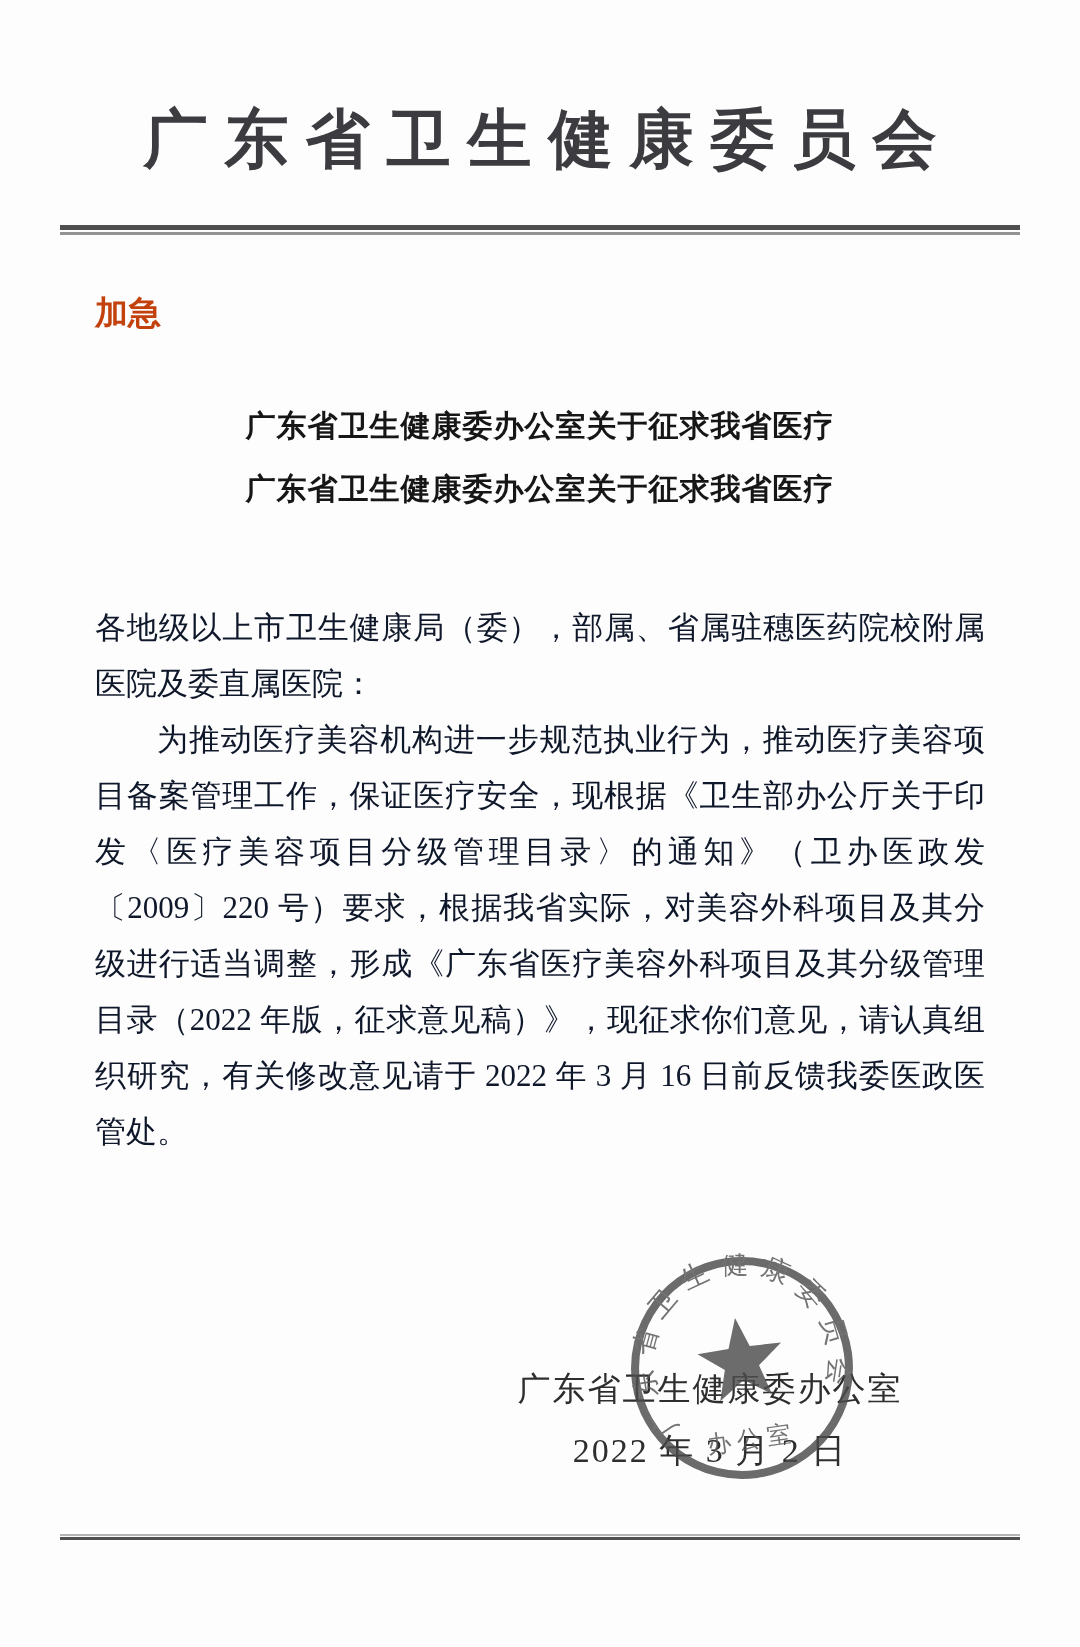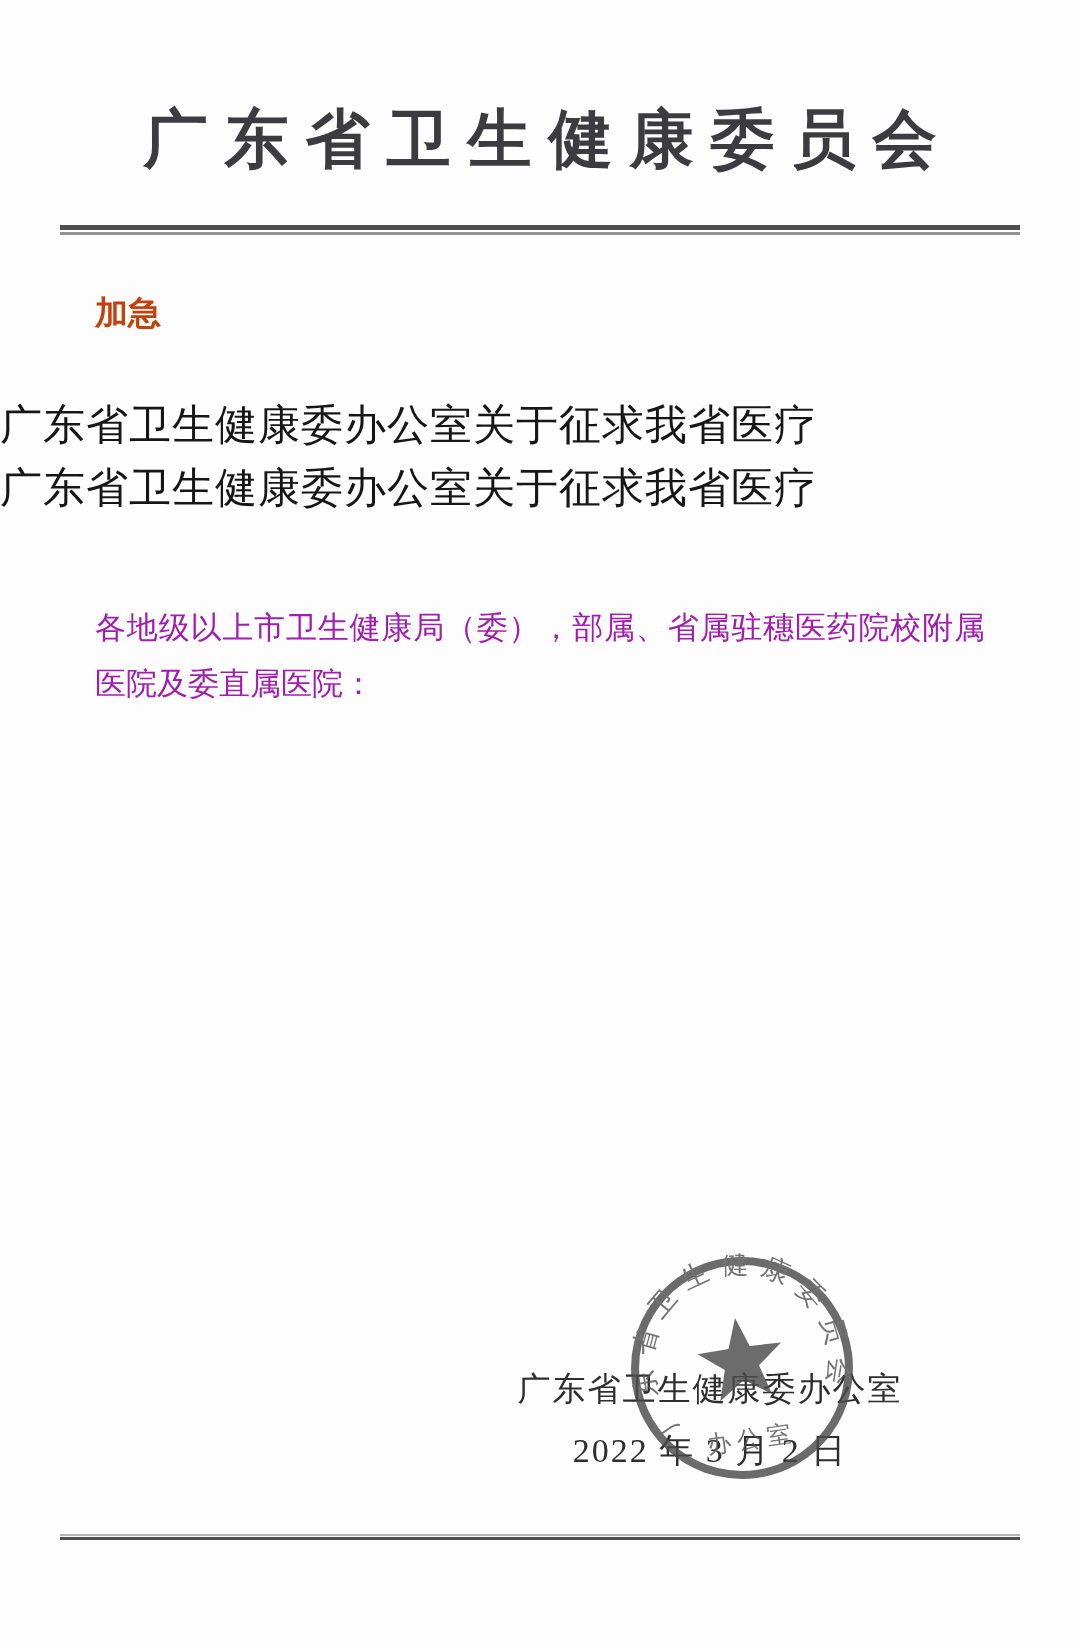--- a/index.html
+++ b/index.html
@@ -31,33 +31,33 @@
   .rule-top .bar-thin  { height: 3px; background: #949494; margin-top: 2px; }
   .urgent-label {
     margin: 56px 0 0 95px;
     font-family: "Liberation Sans", "DejaVu Sans", sans-serif;
     font-weight: bold;
     font-size: 33px;
     color: #c2410c;
   }
   .doc-title {
     margin-top: 58px;
-    text-align: left;
-    font-size: 42px;
-    font-weight: normal;
+    text-align: center;
+    font-size: 30px;
+    font-weight: bold;
     line-height: 63px;
     color: #161616;
     letter-spacing: 1px;
   }
   .body-text {
     margin: 80px 95px 0;
     font-size: 31px;
     line-height: 56px;
     text-align: justify;
-    color: #a21caf;
+    color: #0f172a;
   }
   .body-text p { margin: 0; }
   .body-text p.indent { text-indent: 2em; }
   .signature-block {
     position: absolute;
     left: 495px;
     top: 1368px;
     width: 430px;
     text-align: center;
     color: #2e2e2e;
@@ -97,20 +97,21 @@
 
   <div class="urgent-label">加急</div>
 
   <div class="doc-title">
     <div>广东省卫生健康委办公室关于征求我省医疗</div>
     <div>广东省卫生健康委办公室关于征求我省医疗</div>
   </div>
 
   <div class="body-text">
     <p>各地级以上市卫生健康局（委），部属、省属驻穗医药院校附属医院及委直属医院：</p>
+    <p class="indent">为推动医疗美容机构进一步规范执业行为，推动医疗美容项目备案管理工作，保证医疗安全，现根据《卫生部办公厅关于印发〈医疗美容项目分级管理目录〉的通知》（卫办医政发〔2009〕220 号）要求，根据我省实际，对美容外科项目及其分级进行适当调整，形成《广东省医疗美容外科项目及其分级管理目录（2022 年版，征求意见稿）》，现征求你们意见，请认真组织研究，有关修改意见请于 2022 年 3 月 16 日前反馈我委医政医管处。</p>
   </div>
 
   <div class="signature-block">
     <div class="signature-org">广东省卫生健康委办公室</div>
     <div class="signature-date">2022 年 3 月 2 日</div>
   </div>
 
   <svg class="official-seal" viewBox="0 0 226 226">
     <circle cx="113" cy="113" r="106" fill="none" stroke="#4c4c4c" stroke-width="8"></circle>
     <polygon points="113,63 123.6,92.4 154.8,93.4 130.1,112.6 138.9,142.6 113,125 87.1,142.6 95.9,112.6 71.2,93.4 102.4,92.4" fill="#4d4d4d"></polygon>

